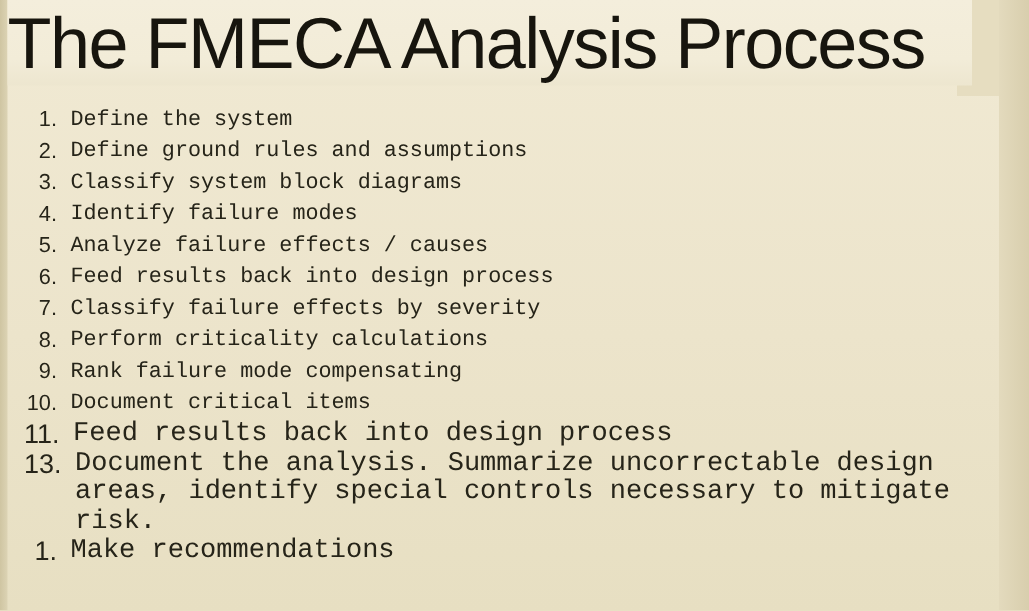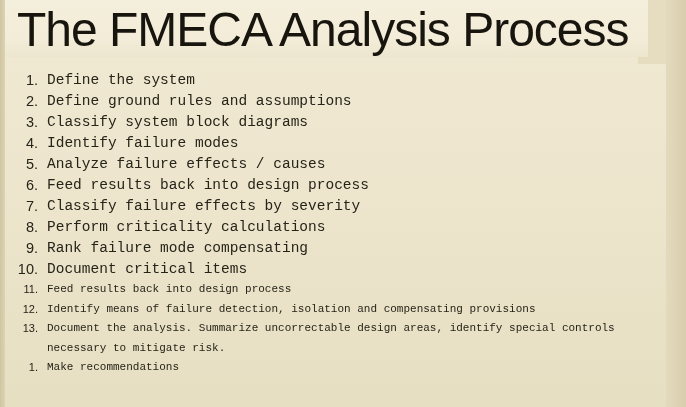--- a/index.html
+++ b/index.html
@@ -34,21 +34,21 @@
     background: #e6ddc0;
   }
   .title-band {
     position: absolute;
     top: 0; left: 5px;
     width: 643px; height: 57px;
     background: linear-gradient(180deg, #f4eedc 0%, #f2ecd8 70%, #ede6cf 100%);
   }
   h1.slide-title {
     margin: 0;
-    padding: 2px 0 0 12px;
+    padding: 2px 0 0 0;
     font-size: 48px;
     font-weight: 400;
     letter-spacing: -1px;
     color: #17150e;
     white-space: nowrap;
   }
   ol.steps {
     position: absolute;
     top: 70px;
     left: 16px;
@@ -69,21 +69,21 @@
     text-align: right;
     margin-right: 9px;
     white-space: nowrap;
   }
   ol.steps li .txt {
     flex: 1 1 auto;
     max-width: 612px;
     font-family: Liberation Mono, monospace;
   }
   ol.steps li.small {
-    font-size: 11px;
+    font-size: 18px;
     line-height: 19.6px;
   }
 </style>
 </head>
 <body>
 
 <div class="slide">
   <div class="edge-left"></div>
   <div class="edge-right"></div>
   <div class="corner-shade"></div>
@@ -131,24 +131,20 @@
     </li>
     <li>
       <span class="num">10.</span>
       <span class="txt">Document critical items</span>
     </li>
     <li class="small">
       <span class="num">11.</span>
       <span class="txt">Feed results back into design process</span>
     </li>
     <li class="small">
-      <span class="num">12.</span>
-      <span class="txt">Identify means of failure detection, isolation and compensating provisions</span>
-    </li>
-    <li class="small">
       <span class="num">13.</span>
       <span class="txt">Document the analysis. Summarize uncorrectable design areas, identify special controls necessary to mitigate risk.</span>
     </li>
     <li class="small">
       <span class="num">1.</span>
       <span class="txt">Make recommendations</span>
     </li>
   </ol>
 </div>
 

